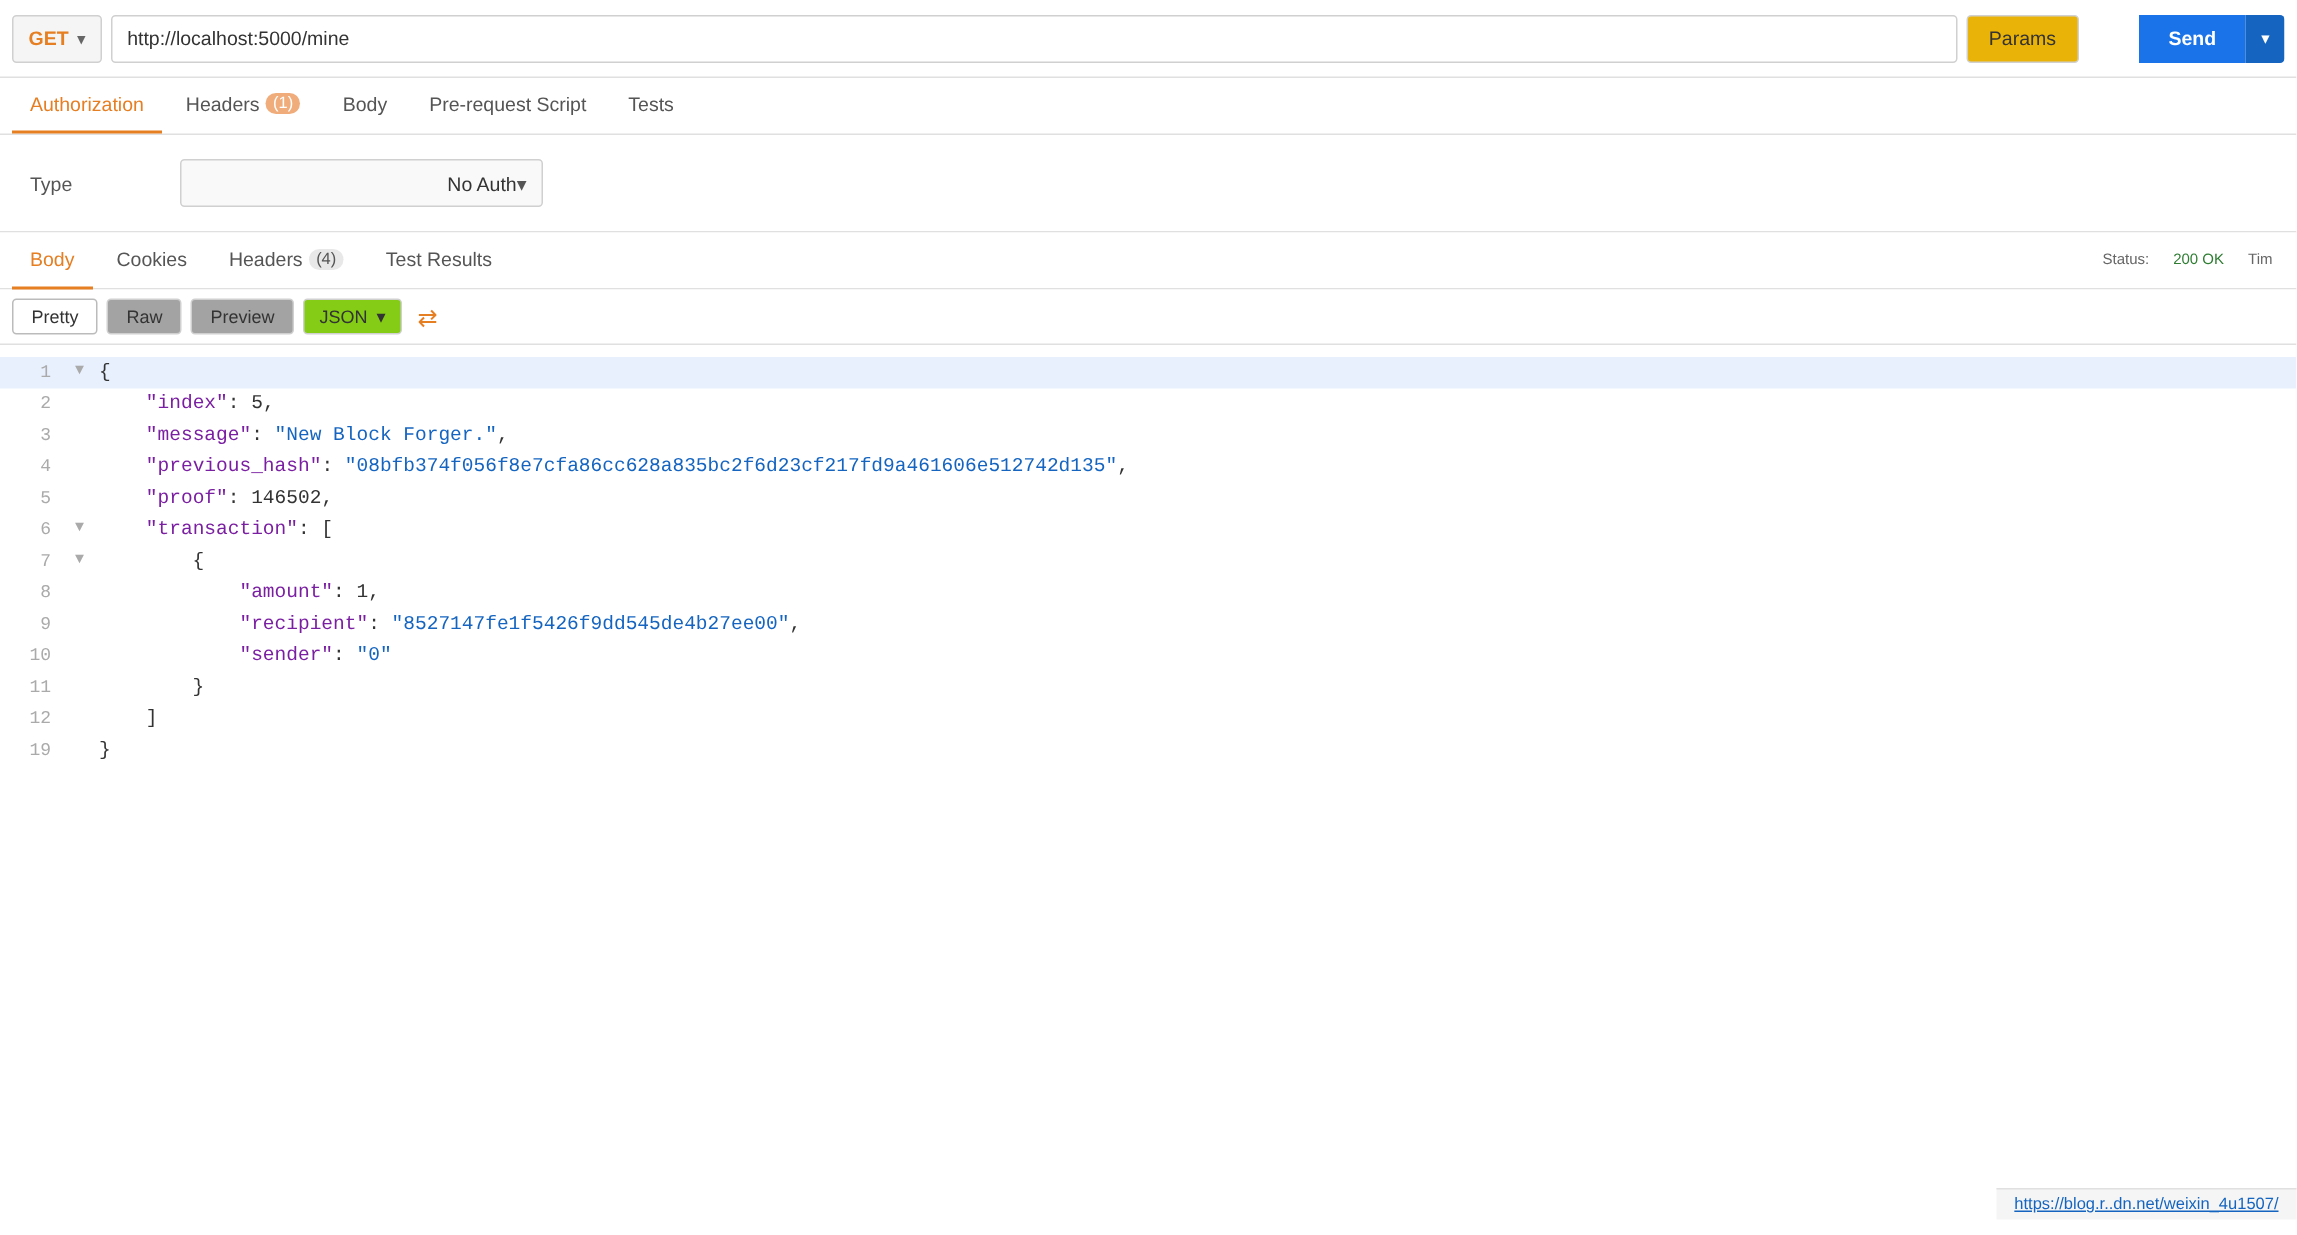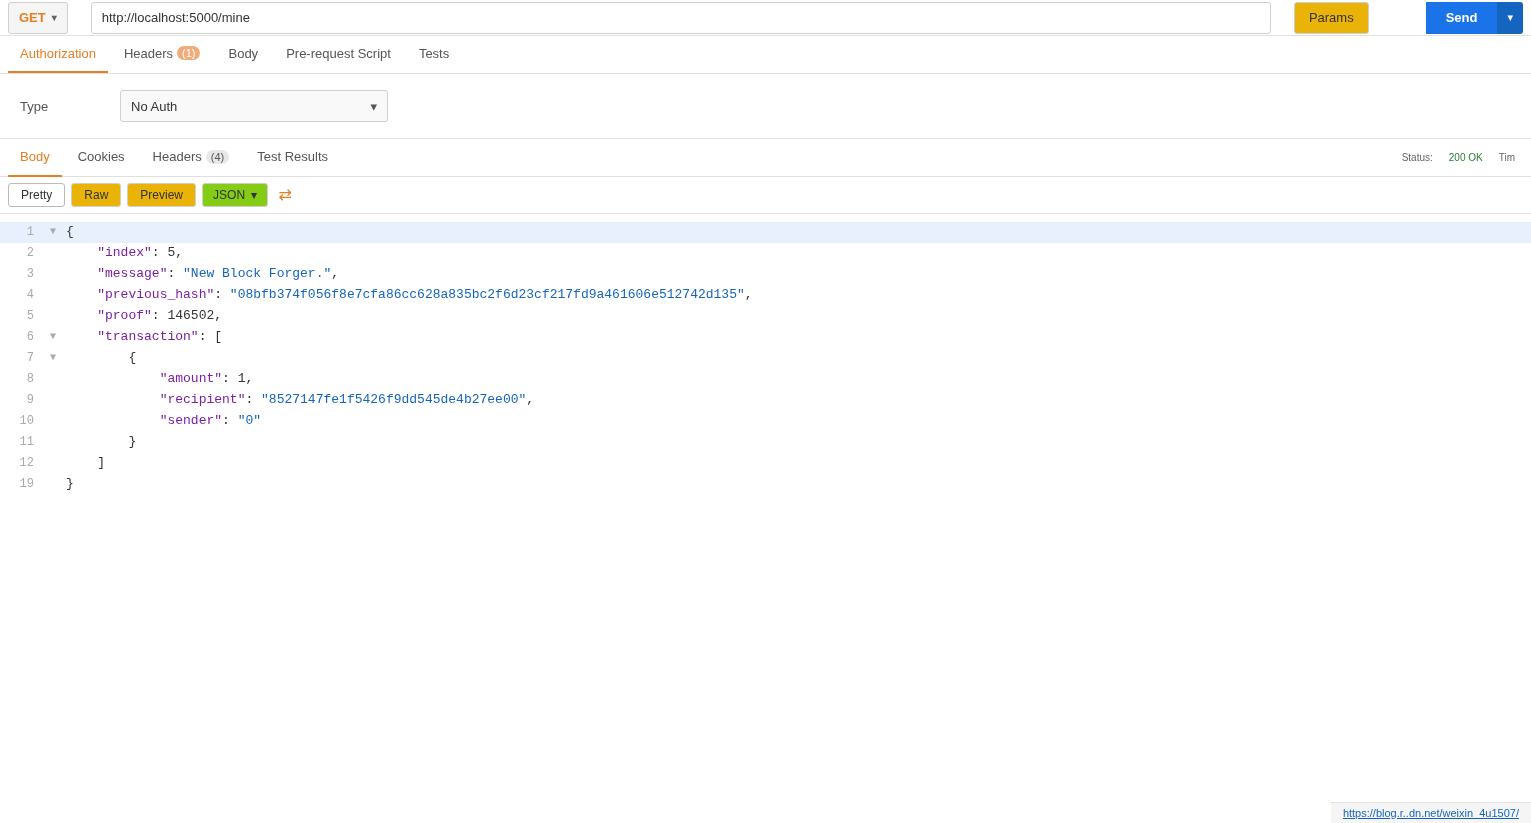--- a/index.html
+++ b/index.html
@@ -2,25 +2,25 @@
 <html><head>
   <meta charset="utf-8">
   <style>
     * { margin: 0; padding: 0; box-sizing: border-box; }
     body { font-family: 'Segoe UI', Arial, sans-serif; font-size: 13px; background: #fff; color: #333; }
 
     
     .top-bar {
       display: flex;
       align-items: center;
-      height: 36px;
+      height: 52px;
       background: #fff;
       border-bottom: 1px solid #e0e0e0;
       padding: 0 8px;
-      gap: 23px;
+      gap: 6px;
     }
     .method-selector {
       display: flex;
       align-items: center;
       background: #f5f5f5;
       border: 1px solid #d0d0d0;
       border-radius: 3px;
       padding: 0 10px;
       height: 32px;
       gap: 6px;
@@ -122,26 +122,26 @@
       background: #fff;
     }
     .type-label { font-size: 13px; color: #555; min-width: 80px; }
     .type-select {
       display: flex;
       align-items: center;
       border: 1px solid #d0d0d0;
       border-radius: 3px;
       padding: 0 10px;
       height: 32px;
-      width: 268px;
+      width: 242px;
       background: #f9f9f9;
       cursor: pointer;
       font-size: 13px;
       color: #333;
-      justify-content: space-between;
+      justify-content: flex-end;
     }
     .type-select .chevron { color: #555; }
 
     
     .divider { height: 1px; background: #e0e0e0; }
 
     
     .resp-tabs {
       display: flex;
       align-items: center;
@@ -173,31 +173,31 @@
       gap: 16px;
       padding-right: 8px;
       font-size: 10px;
     }
     .status-ok { color: #2e7d32; font-weight: 400; }
     .status-label { color: #666; }
 
     
     .format-bar {
       display: flex;
-      align-items: flex-start;
+      align-items: flex-end;
       padding: 6px 8px;
       gap: 6px;
       background: #fff;
       border-bottom: 1px solid #e0e0e0;
     }
     .format-btn {
       padding: 4px 12px;
       border: 1px solid #d0d0d0;
       border-radius: 3px;
-      background: #eab308;
+      background: #a3a3a3;
       font-size: 12px;
       cursor: pointer;
       color: #333;
     }
     .format-btn.active {
       background: #fff;
       border-color: #bbb;
       font-weight: 500;
     }
     .format-select {
@@ -264,21 +264,21 @@
     .json-key { color: #7b1fa2; }
     .json-str { color: #1565c0; }
     .json-num { color: #333; }
 
     .response-area {
       overflow-y: auto;
       background: #fff;
     }
     .bottom-bar {
       position: fixed;
-      bottom: 0;
+      bottom: 10px;
       right: 0;
       background: #f5f5f5;
       border-top: 1px solid #e0e0e0;
       padding: 4px 12px;
       font-size: 11px;
       color: #1565c0;
       text-decoration: underline;
       cursor: pointer;
     }
   </style>

